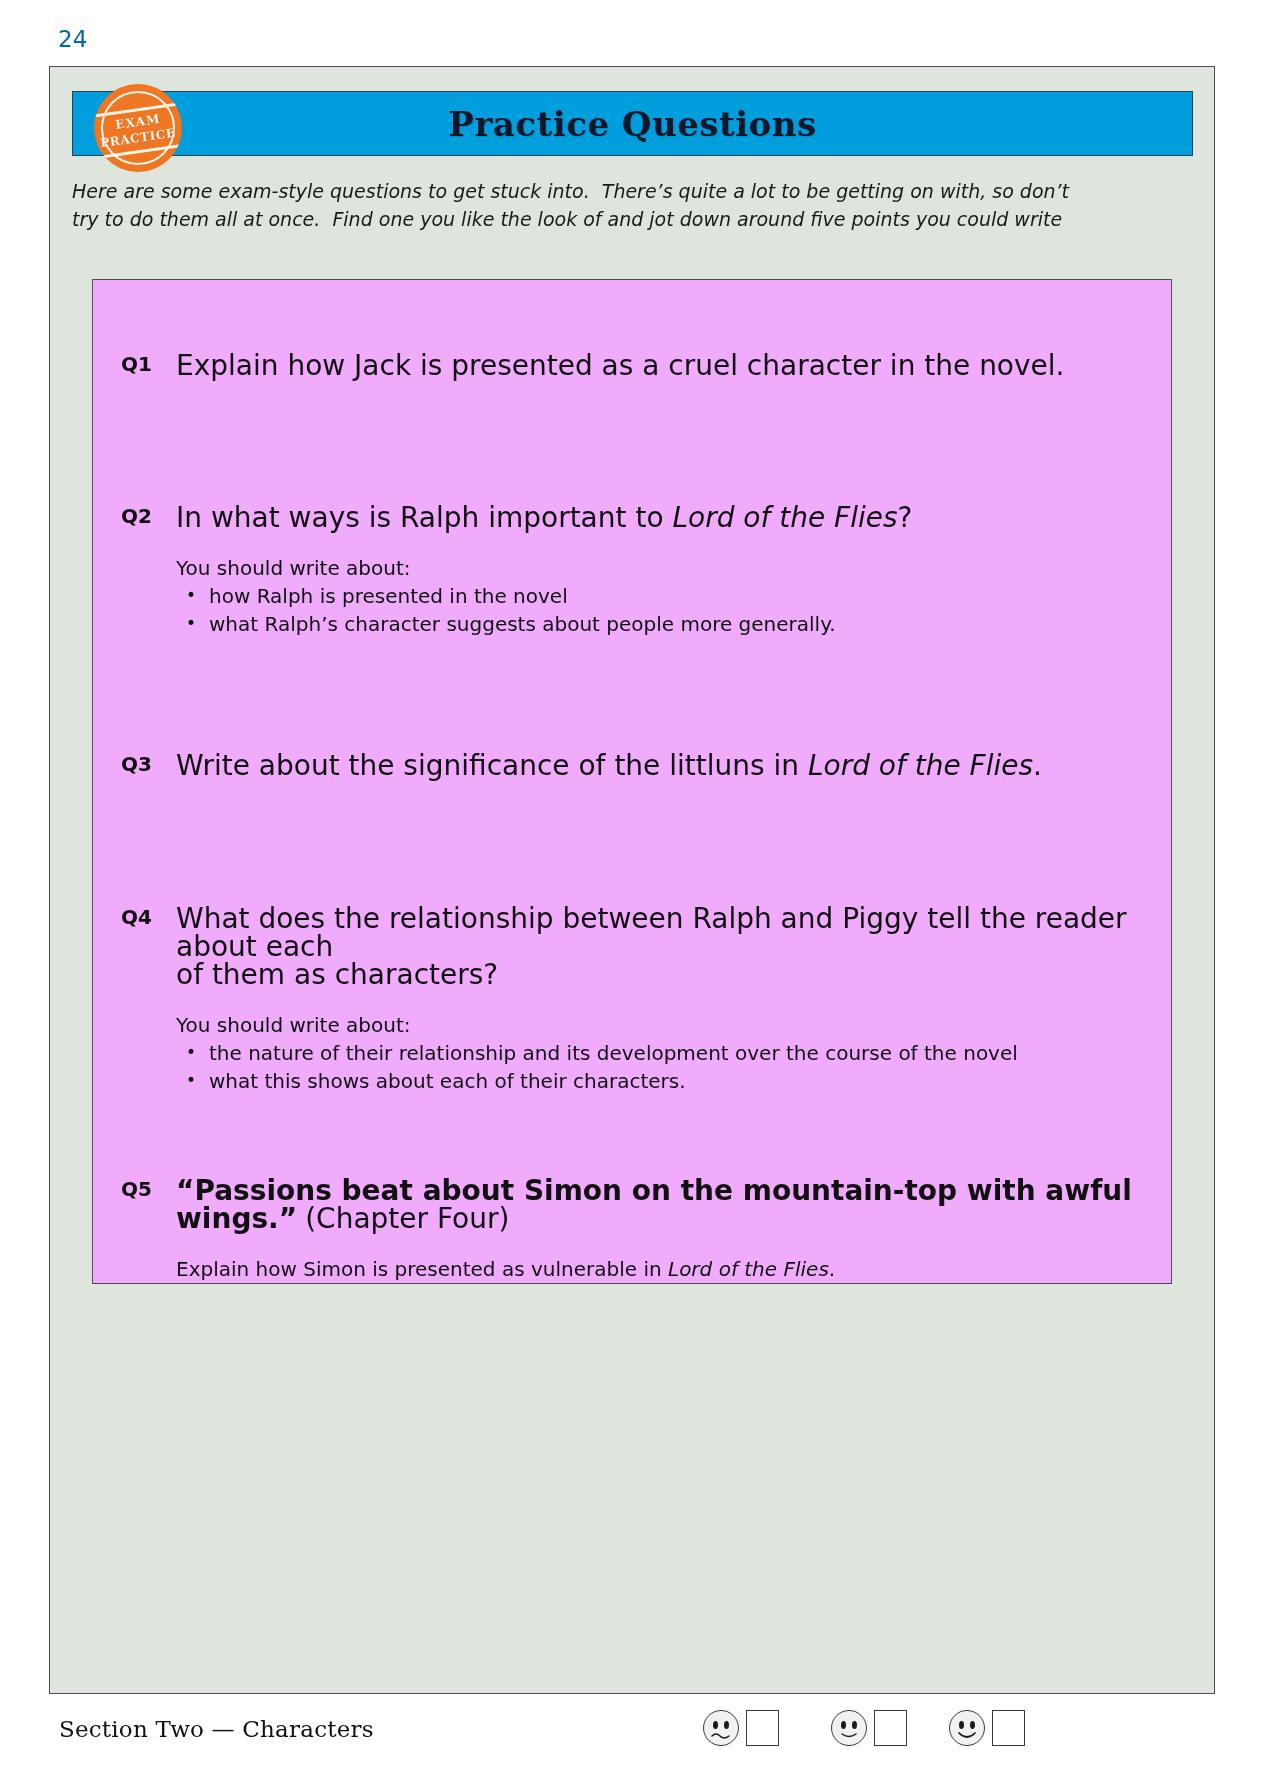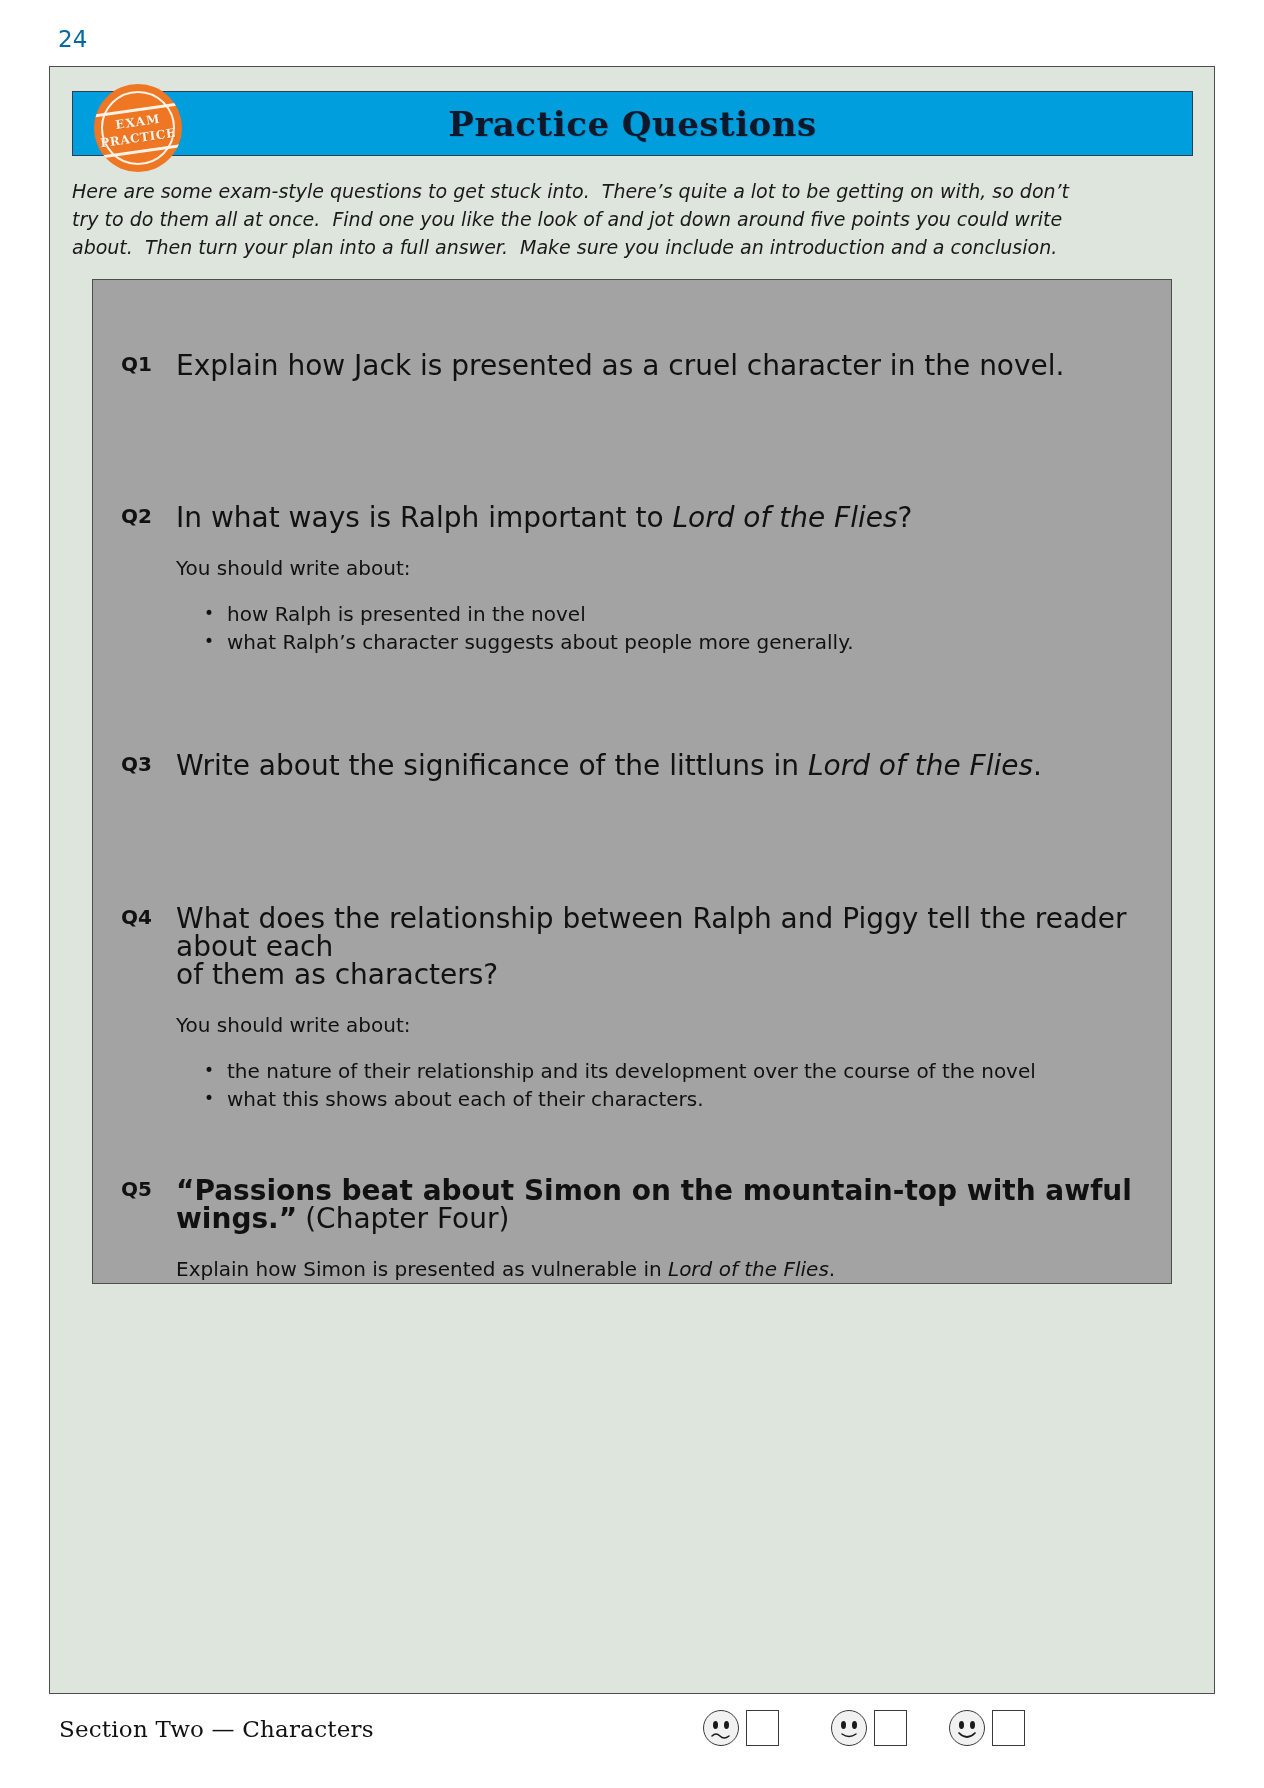--- a/index.html
+++ b/index.html
@@ -120,21 +120,21 @@
   }
   .intro div { white-space: pre; }
 
   
   .qbox {
     position: absolute;
     left: 42px;
     top: 212px;
     width: 1080px;
     height: 1005px;
-    background: #a3a3a3;
+    background: #f0abfc;
     border: 1.5px solid #4d4d4d;
     box-sizing: border-box;
   }
 
   .q {
     position: absolute;
     left: 28px;
     width: 1020px;
     display: block;
   }
@@ -162,21 +162,21 @@
 
   .q-sub {
     margin-left: 55px;
     margin-top: 22px;
     font-family: "DejaVu Sans", sans-serif;
     font-size: 20px;
     line-height: 28px;
     color: #111;
   }
   .q-bullets {
-    margin: 18px;
+    margin: 0;
     padding: 0;
     list-style: none;
   }
   .q-bullets li {
     position: relative;
     padding-left: 33px;
     line-height: 28px;
     font-size: 20px;
   }
   .q-bullets li::before {
@@ -258,21 +258,20 @@
 
 <div class="panel">
 
   <div class="header-bar">
     <span class="header-title">Practice Questions</span>
   </div>
 
   <div class="intro">
     <div>Here are some exam-style questions to get stuck into.  There’s quite a lot to be getting on with, so don’t</div>
     <div>try to do them all at once.  Find one you like the look of and jot down around five points you could write</div>
-    <div>about.  Then turn your plan into a full answer.  Make sure you include an introduction and a conclusion.</div>
   </div>
 
   <div class="qbox">
 
     <div class="q" id="q1">
       <div class="q-head">
         <span class="q-label">Q1</span>
         <span class="q-text">Explain how Jack is presented as a cruel character in the novel.</span>
       </div>
     </div>

